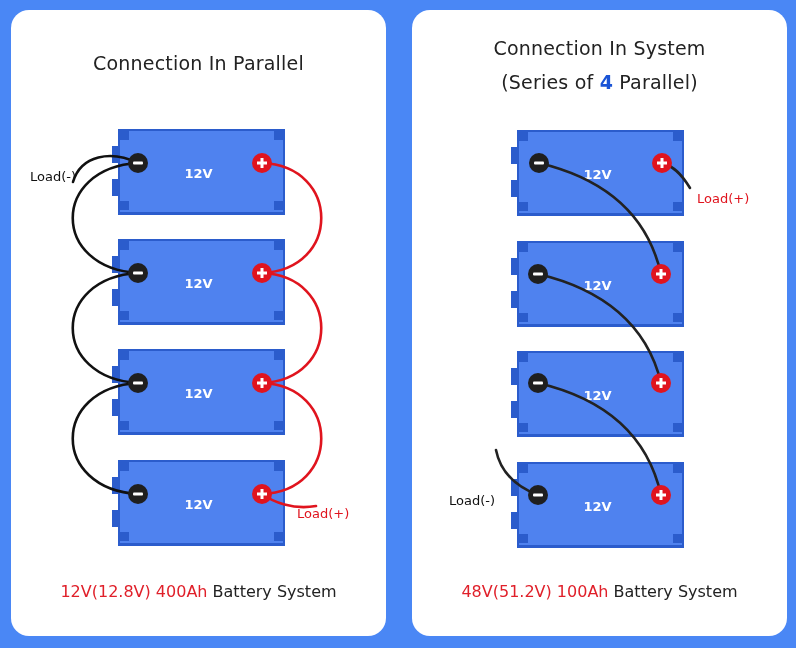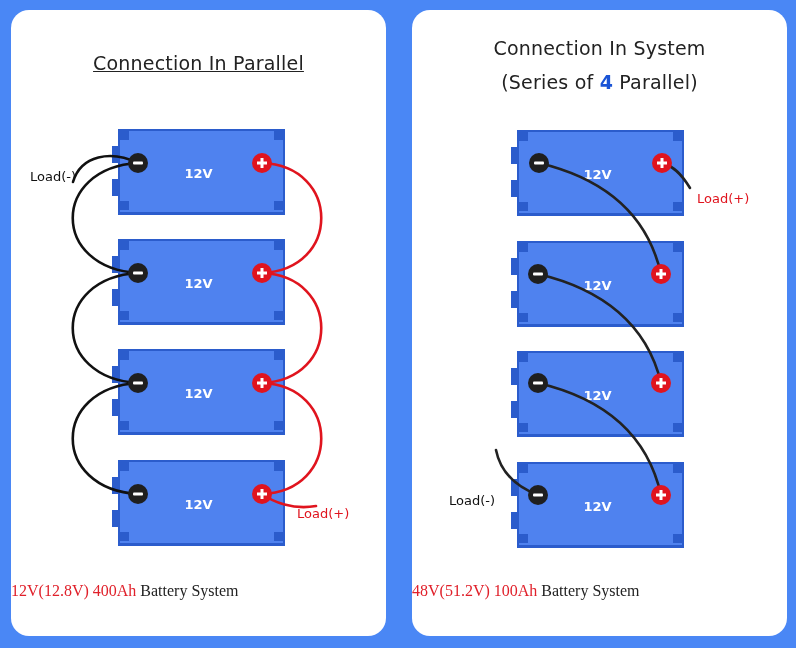--- a/index.html
+++ b/index.html
@@ -2,30 +2,30 @@
 <html><head>
 <meta charset="utf-8">
 <style>
   html,body{margin:0;padding:0;}
   body{width:796px;height:648px;background:#4a87f5;position:relative;overflow:hidden;font-family:"DejaVu Sans","Liberation Sans",sans-serif;}
   .panel{position:absolute;top:10px;width:375px;height:626px;background:#fff;border-radius:18px;}
   #left{left:11px;}
   #right{left:412px;}
   .title{position:absolute;left:0;width:100%;text-align:center;font-size:19px;color:#222;letter-spacing:0.2px;}
   .hl{color:#1a54d6;font-weight:bold;}
-  .footer{position:absolute;left:0;width:100%;text-align:left;font-size:16px;color:#222;top:572px;font-family:Liberation Serif, serif;}
+  .footer{position:absolute;left:0;width:100%;text-align:center;font-size:16px;color:#222;top:572px;}
   .red{color:#e0202a;}
   svg{position:absolute;left:0;top:0;overflow:visible;}
   .lbl{font-family:"DejaVu Sans","Liberation Sans",sans-serif;font-size:13px;}
 </style>
 </head>
 <body>
 
 <div id="left" class="panel">
-  <div class="title" style="top:42px;text-decoration:underline;">Connection In Parallel</div>
+  <div class="title" style="top:42px;">Connection In Parallel</div>
   <svg id="svg-left" width="375" height="626">
       <g fill="none" stroke-width="2.6" stroke-linecap="round"></g>
       <g>
         <rect x="101" y="136" width="8" height="17" fill="#2b5ccc"></rect>
         <rect x="101" y="169" width="8" height="17" fill="#2b5ccc"></rect>
         <rect x="107" y="119" width="167" height="86" fill="#2b5ccc"></rect>
         <rect x="109" y="121" width="163" height="81" fill="#4f82ef"></rect>
         <rect x="109" y="121" width="9" height="9" fill="#2b5ccc"></rect>
         <rect x="263" y="121" width="9" height="9" fill="#2b5ccc"></rect>
         <rect x="109" y="191" width="9" height="9" fill="#2b5ccc"></rect>

